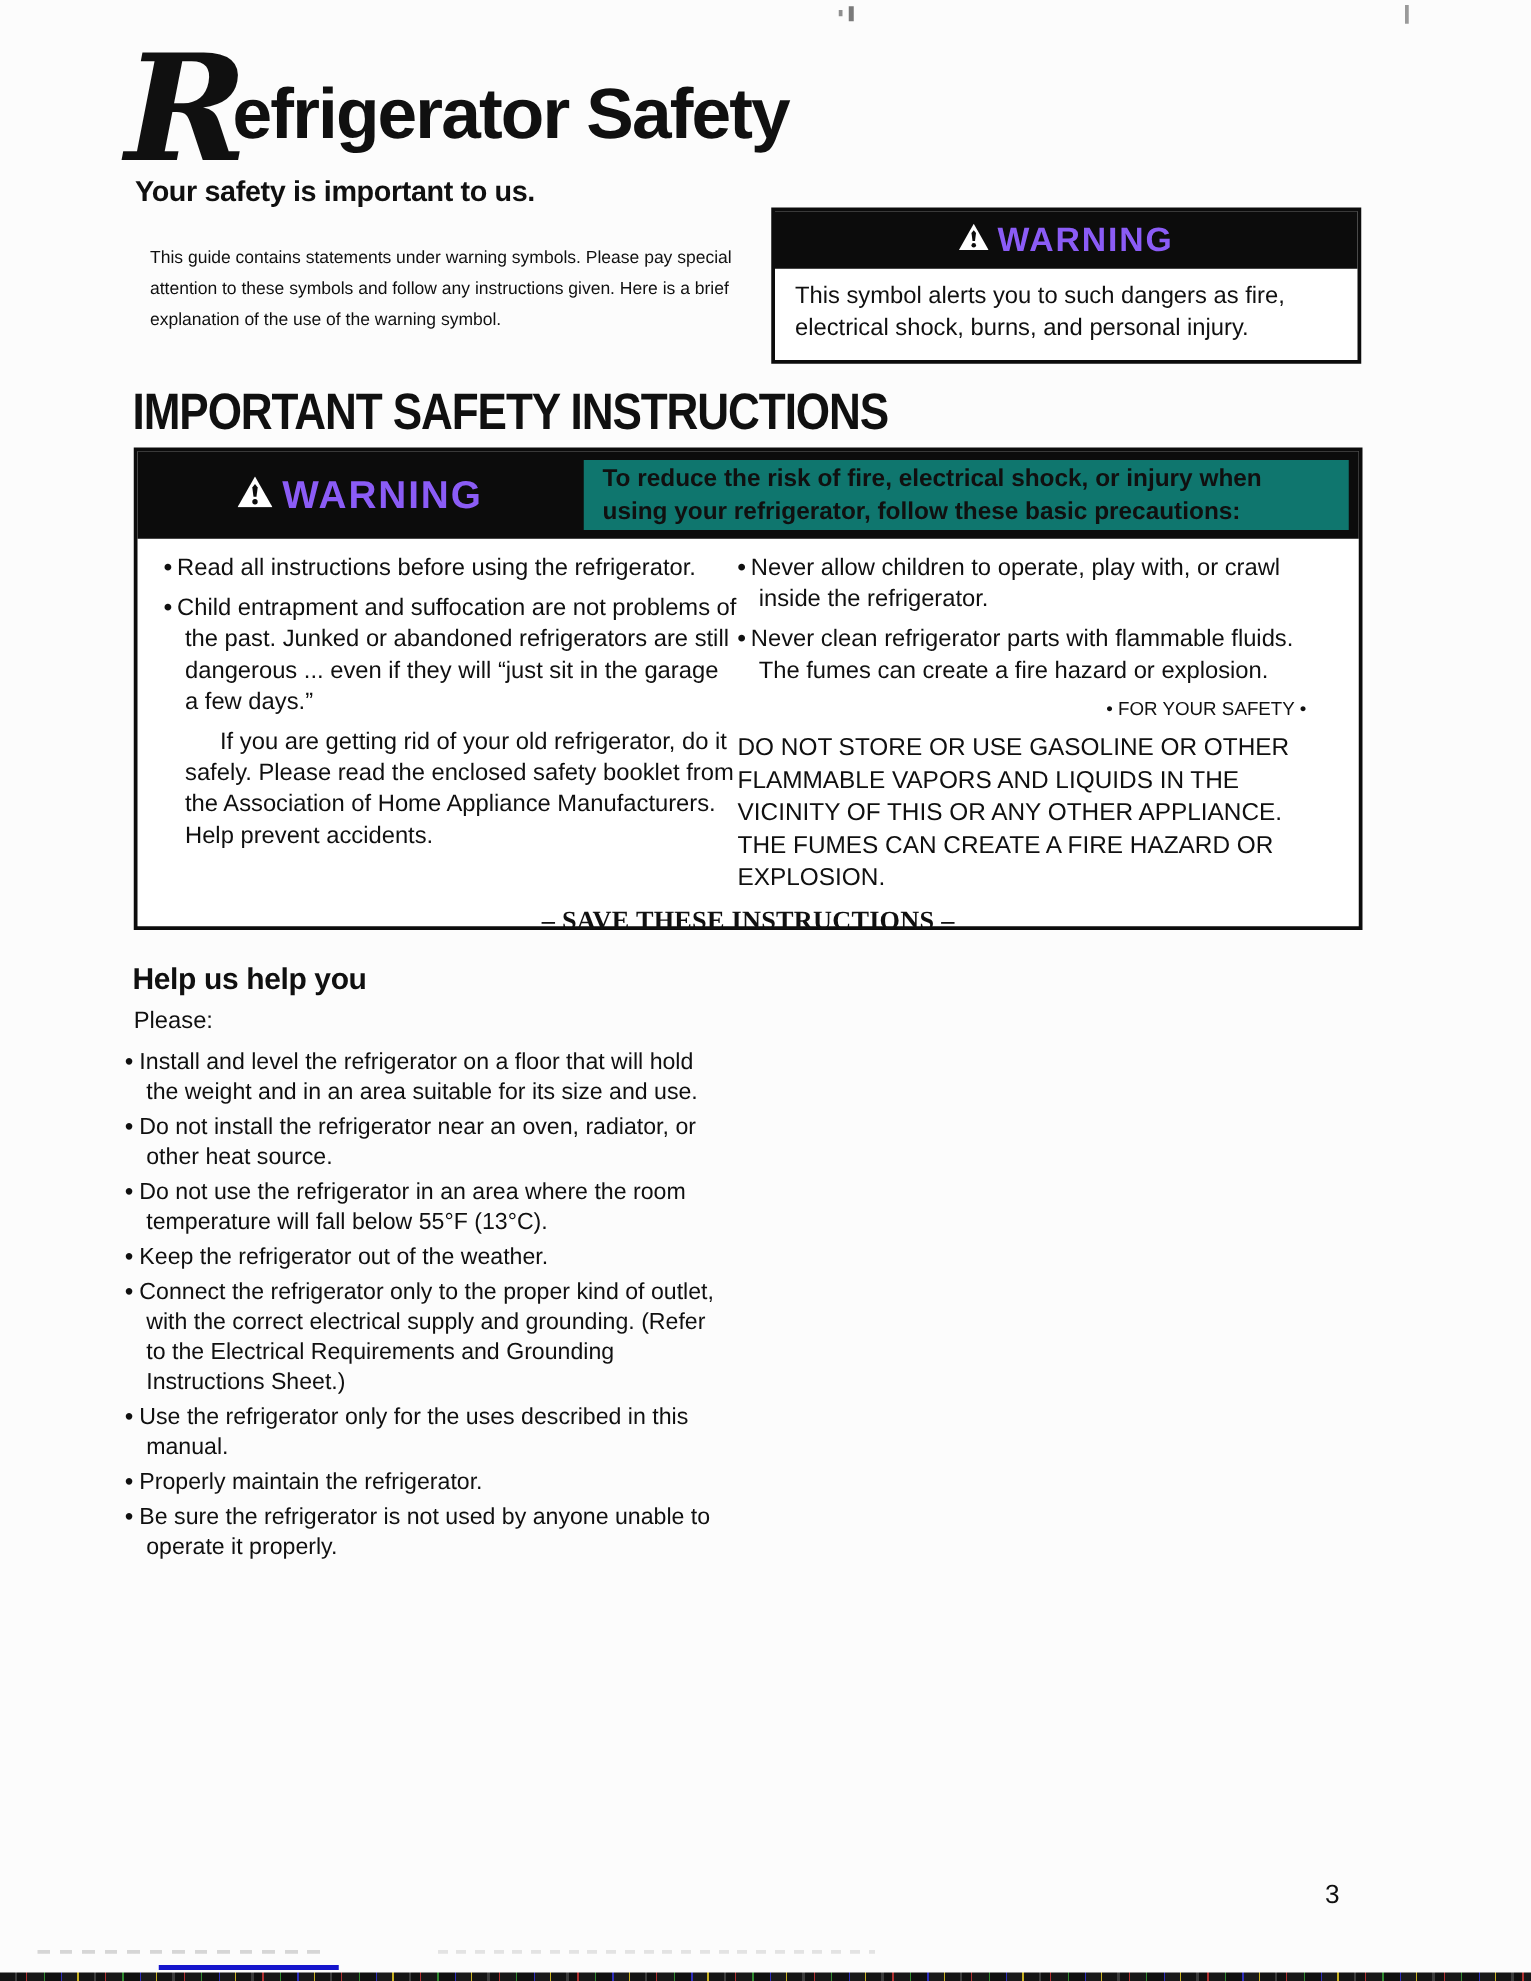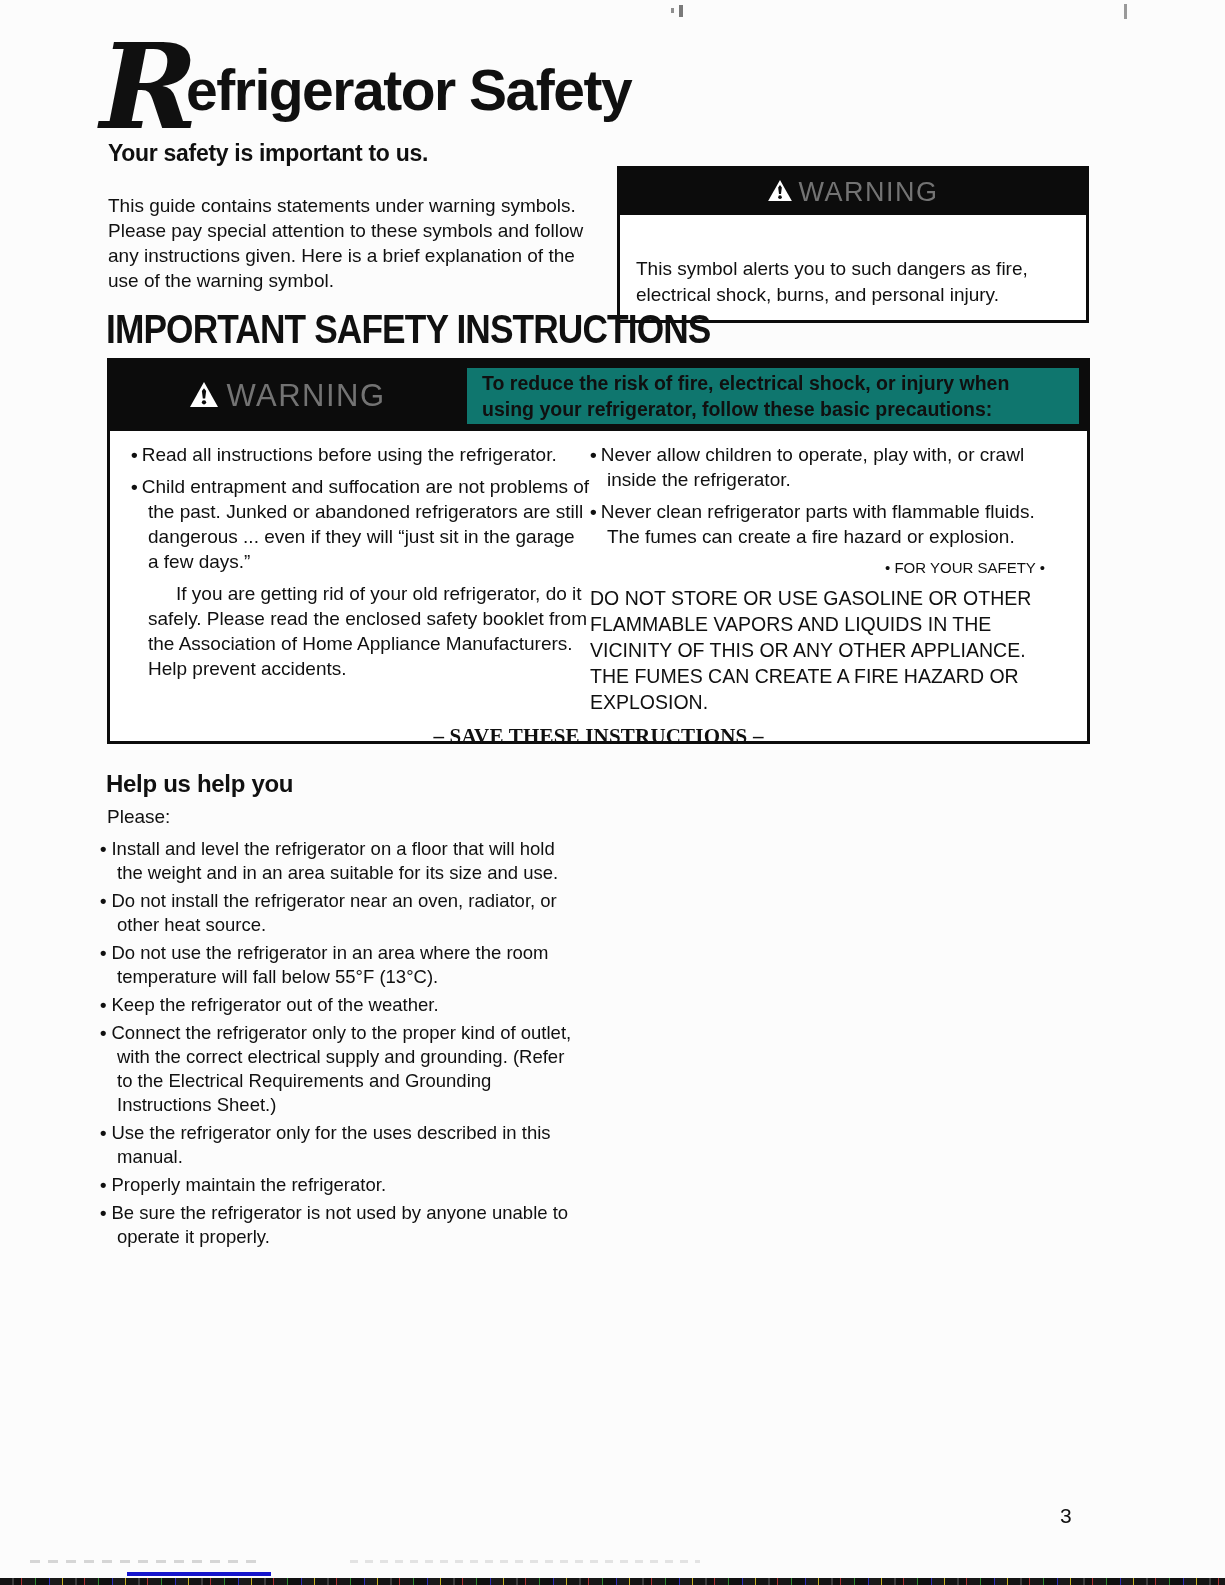--- a/index.html
+++ b/index.html
@@ -15,31 +15,31 @@
     font-size: 118px; line-height: 1; letter-spacing: -4px; vertical-align: -18px;
   }
   .doc-title .rest {
     font-family: "Liberation Sans", sans-serif; font-weight: bold;
     font-size: 57px; letter-spacing: -1.5px; margin-left: -8px;
   }
 
   
   .intro-heading { position: absolute; left: 108px; top: 140px;
     font-size: 23px; font-weight: bold; letter-spacing: -0.3px; }
-  .intro-body { position: absolute; left: 108px; top: 193px; width: 482px;
-    font-size: 19px; line-height: 25px; }
+  .intro-body { position: absolute; left: 120px; top: 193px; width: 482px;
+    font-size: 14px; line-height: 25px; }
 
   
   .alert-box { position: absolute; left: 617px; top: 166px; width: 472px;
     border: 3px solid #0c0c0c; background: #fff; }
   .alert-box .band { background: #0c0c0c; height: 46px; display: flex;
     align-items: center; justify-content: center; gap: 7px; }
-  .warn-label { color: #737373; font-weight: normal; letter-spacing: 1.5px; }
+  .warn-label { color: #8b5cf6; font-weight: bold; letter-spacing: 1.5px; }
   .alert-box .warn-label { font-size: 27px; }
-  .alert-box .body { padding: 9px 16px 12px 16px; font-size: 19px; line-height: 26px; margin-top: 32px; }
+  .alert-box .body { padding: 9px 16px 12px 16px; font-size: 19px; line-height: 26px; }
 
   
   .section-heading { position: absolute; left: 106px; top: 306px;
     font-size: 41px; font-weight: bold; letter-spacing: -1px;
     transform: scaleX(0.86); transform-origin: left center; white-space: nowrap; }
 
   
   .main-box { position: absolute; left: 107px; top: 358px; width: 983px; height: 386px;
     border: 3px solid #0c0c0c; background: #fff; }
   .main-box .band { position: relative; height: 70px; background: #0c0c0c; }

